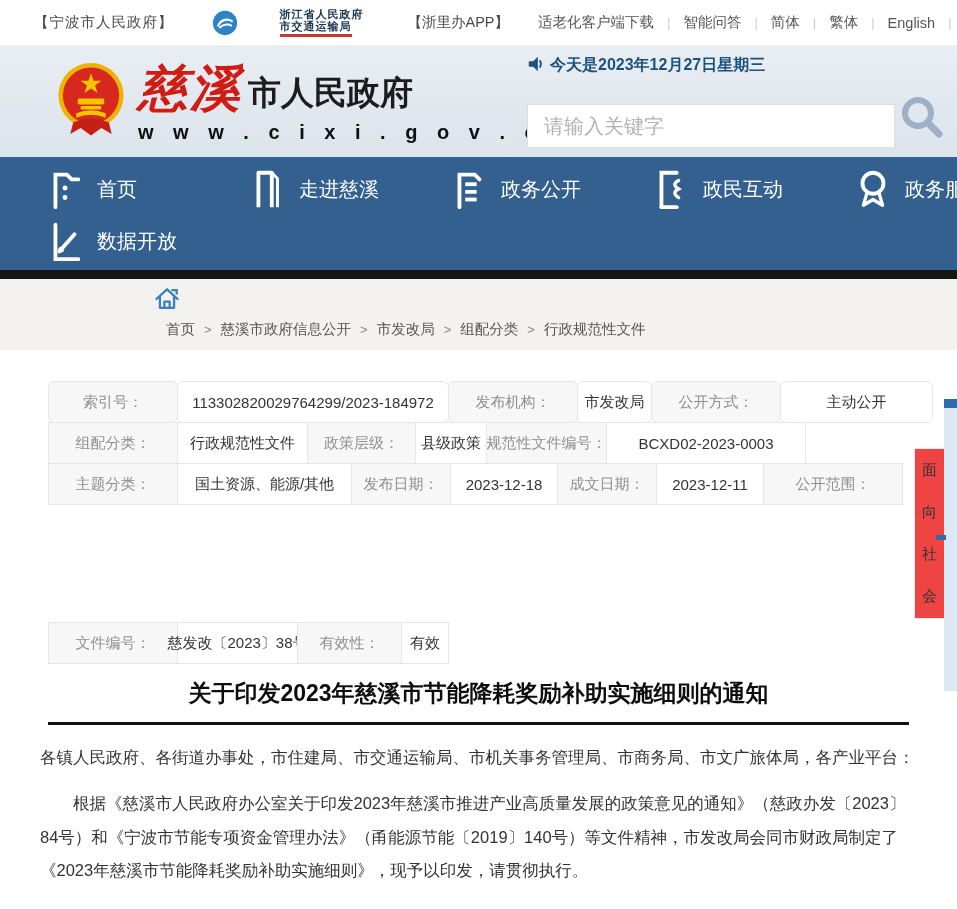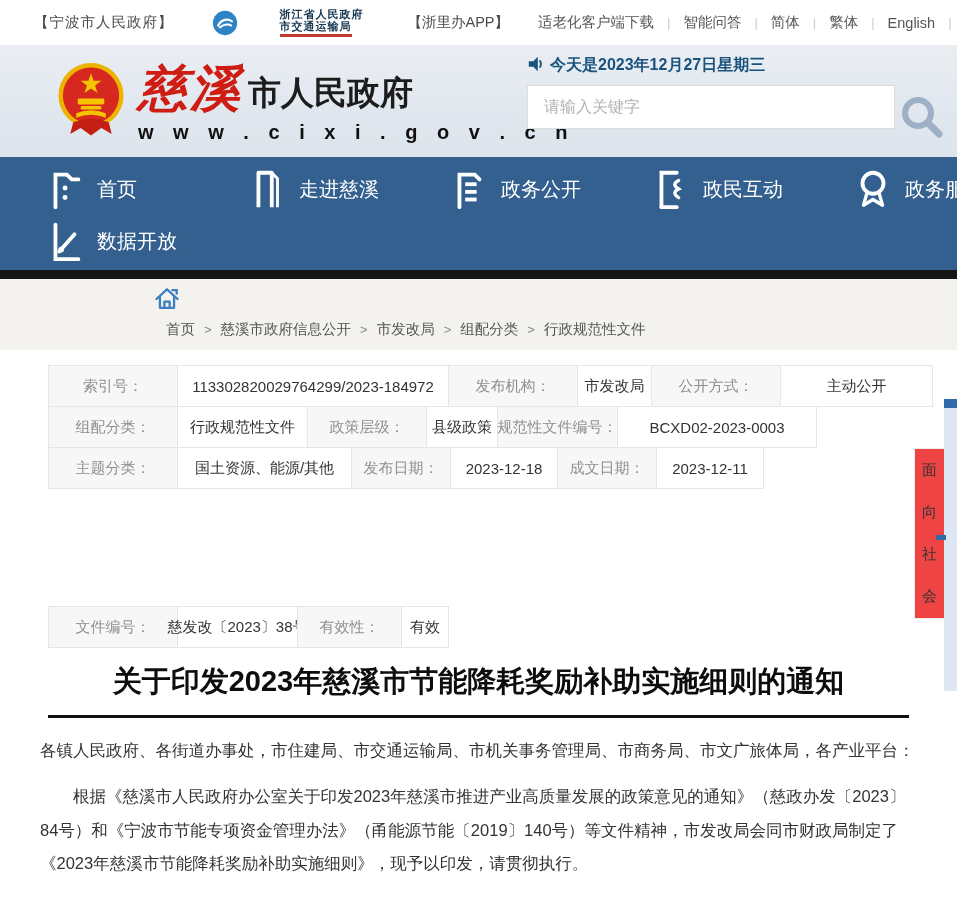--- a/index.html
+++ b/index.html
@@ -35,22 +35,22 @@
   .site-name-row { display:flex; align-items:flex-end; }
   .script-name {
     font-family:"DejaVu Serif",serif; font-style:italic; font-weight:bold;
     font-size:50px; line-height:50px; color:#cf1d14; letter-spacing:2px;
   }
   .rest-name { font-size:33px; font-weight:bold; color:#1c1c1c; line-height:40px; margin-left:6px; }
   .site-url { font-size:20px; font-weight:bold; color:#101010; letter-spacing:7px; margin-top:8px; }
   .date-row { position:absolute; left:527px; top:10px; display:flex; align-items:flex-start; gap:5px;
     font-size:16px; font-weight:bold; color:#1a527e; }
   .search-input {
-    position:absolute; left:527px; top:40px; width:368px; height:44px;
-    border:1px solid #ddd; background:#fff; padding:12px 16px; font-size:16px; color:#333; outline:none;
+    position:absolute; left:527px; top:59px; width:368px; height:44px;
+    border:1px solid #ddd; background:#fff; padding:12px 16px; font-size:20px; color:#333; outline:none;
     font-family:"Liberation Sans",sans-serif;
   }
   .search-input::placeholder { color:#b3b3b3; }
   .search-btn { position:absolute; left:899px; top:49px; width:44px; height:44px; cursor:pointer; background:none; border:none; padding:0; }
   
   .nav { background:#33608f; height:113px; overflow:hidden; padding-top:6px; }
   .nav-row { display:flex; padding-left:44px; height:52px; }
   .nav-item { width:202px; display:flex; align-items:center; gap:11px; color:#fff; font-size:20px; cursor:pointer; flex:none; }
   .nav-item svg { flex:none; }
   .dark-strip { height:9px; background:#151515; }
@@ -60,38 +60,38 @@
   .crumb-row { display:flex; align-items:center; gap:9px; font-size:14.5px; color:#555; padding-left:14px; margin-top:2px; }
   .crumb-row .cr { cursor:pointer; }
   .crumb-row .csep { color:#888; font-size:13px; }
   
   .meta-wrap { position:relative; margin:15px 0 0 48px; width:900px; font-size:15px; }
   .mrow { display:flex; }
   .cell {
     border:1px solid #e6e6e6; height:42px; display:flex; align-items:center;
     justify-content:center; margin-left:-1px; margin-top:-1px; padding:0 6px; white-space:nowrap;
   }
-  .mrow:first-child .cell { margin-top:0; }
+  .mrow:first-child .cell { margin-top:16px;border-radius:6px; }
   .cell:first-child { margin-left:0; }
   .lbl { background:#f7f7f7; color:#8f8f8f; }
   .val { background:#fff; color:#333; }
   .w130{width:130px}.w272{width:272px}.w75{width:75px}.w153{width:153px}
-  .w131{width:131px}.w128{width:120px}.w72{width:72px}.w150{width:121px}.w200{width:200px}
+  .w131{width:131px}.w128{width:109px}.w72{width:72px}.w150{width:121px}.w200{width:200px}
   .w175{width:175px}.w100{width:100px}.w108{width:108px}.w140{width:140px}
   .w105{width:105px}.w48{width:48px}
   .row-last { margin-top:118px; }
   .vert-cell {
     position:absolute; left:866px; top:83px; width:31px; height:171px;
     border:1px solid #ececec; background:#ef4444; color:#333;
     text-align:center; overflow:hidden;
   }
   .vert-cell span { display:inline-block; width:1em; word-break:break-all; line-height:42px; font-size:15px; }
   
   .doc-title-wrap { margin:14px 48px 0; border-bottom:3px solid #111; padding-bottom:13px; text-align:center; }
-  .doc-title { font-size:29px; font-weight:bold; color:#0d0d0d; }
+  .doc-title { font-size:23px; font-weight:bold; color:#0d0d0d; }
   .article { margin:16px 40px 0; font-size:16.5px; line-height:2.05; color:#333; }
   .article p { margin:12px 0 0; }
   .article p.indent { text-indent:2em; }
   
   .scroll-track { position:absolute; right:0; top:399px; width:13px; height:292px; background:#dde8f4; }
   .scroll-handle { position:absolute; top:0; left:0; width:13px; height:9px; background:#2f6ba8; cursor:grab; }
   .scroll-dash { position:absolute; left:-8px; top:136px; width:10px; height:5px; background:#2f6ba8; }
 </style>
 </head>
 <body>
@@ -248,20 +248,21 @@
     <div class="cell lbl w150">规范性文件编号：</div>
     <div class="cell val w200">BCXD02-2023-0003</div>
   </div>
   <div class="mrow">
     <div class="cell lbl w130">主题分类：</div>
     <div class="cell val w175">国土资源、能源/其他</div>
     <div class="cell lbl w100">发布日期：</div>
     <div class="cell val w108">2023-12-18</div>
     <div class="cell lbl w100">成文日期：</div>
     <div class="cell val w108">2023-12-11</div>
+    <div class="cell lbl w140">公开范围：</div>
   </div>
   <div class="vert-cell">
     <span>面向社会</span>
   </div>
   <div class="mrow row-last">
     <div class="cell lbl w130">文件编号：</div>
     <div class="cell val w150">慈发改〔2023〕38号</div>
     <div class="cell lbl w105">有效性：</div>
     <div class="cell val w48">有效</div>
   </div>

